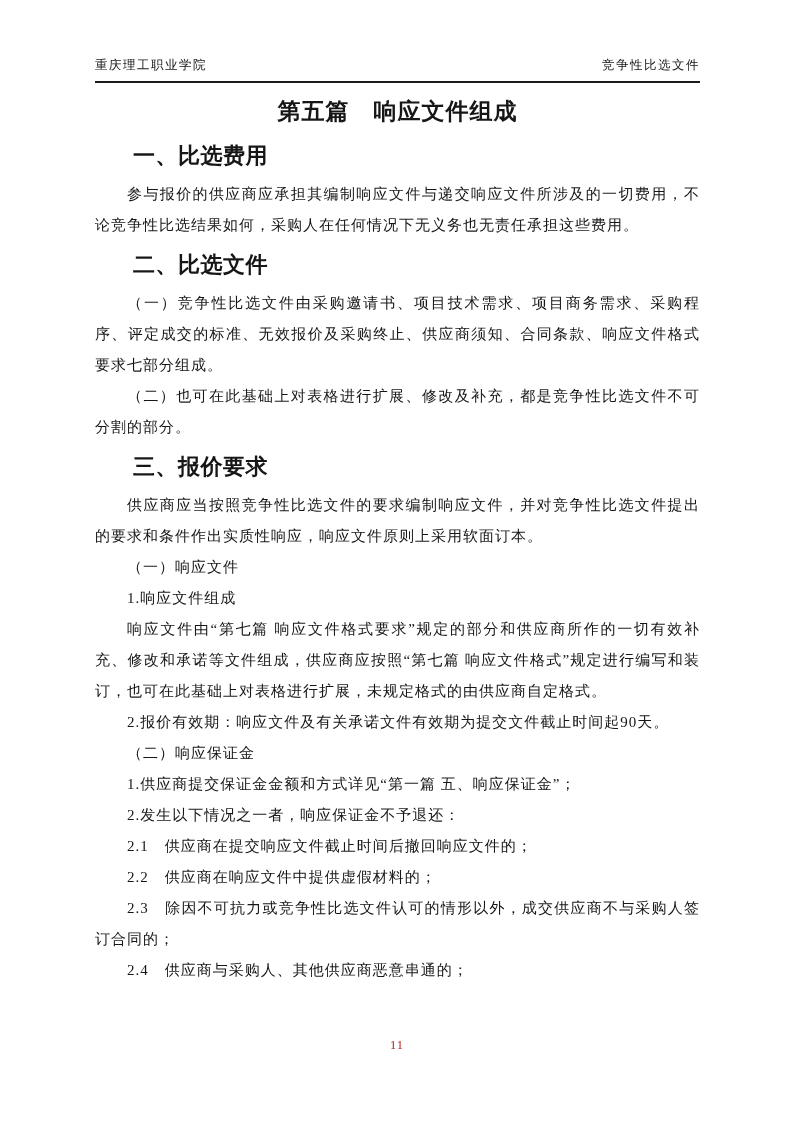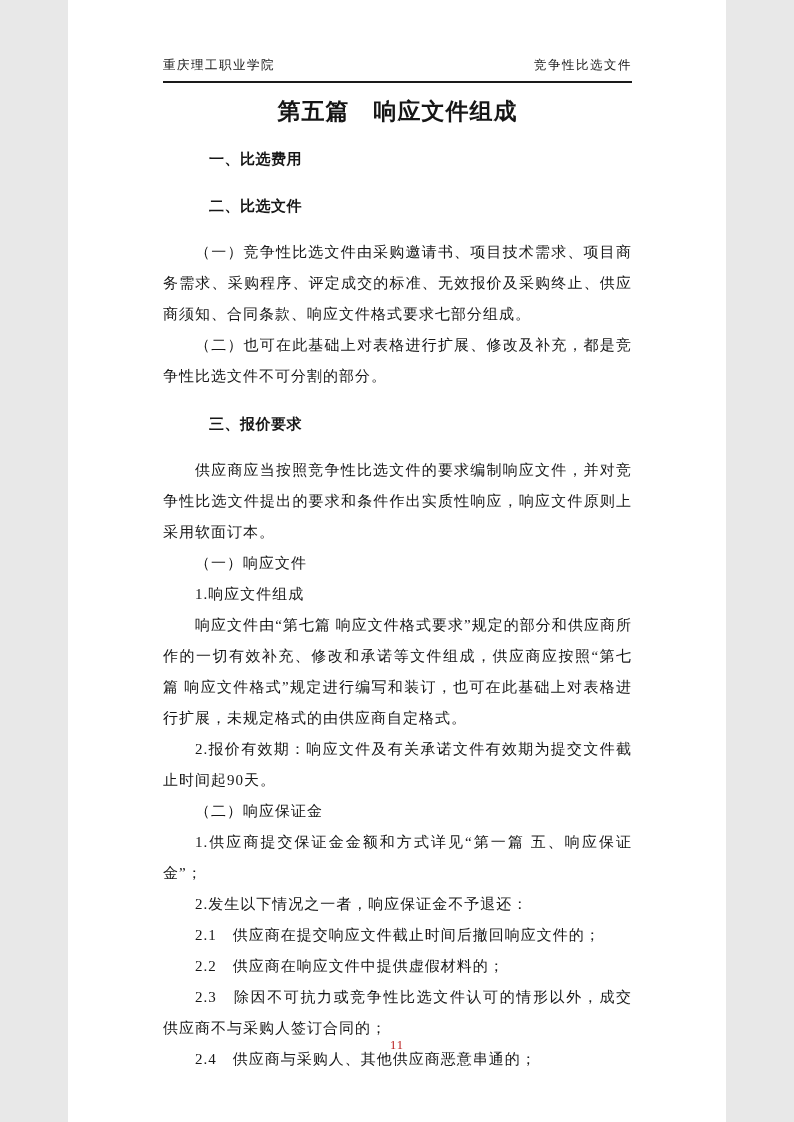--- a/index.html
+++ b/index.html
@@ -1,17 +1,17 @@
 <!DOCTYPE html>
 <html><head>
 <meta charset="utf-8">
 <style>
   html, body { margin: 0; padding: 0; background: #e8e8e8; }
   .page {
-    width: 658px;
+    width: 794px;
     height: 1122px;
     margin: 0 auto;
     background: #ffffff;
     position: relative;
     font-family: "Liberation Serif", "DejaVu Serif", serif;
     color: #161616;
     overflow: hidden;
   }
   .header {
     position: absolute;
@@ -36,24 +36,24 @@
     font-family: "Liberation Sans", "DejaVu Sans", sans-serif;
     font-weight: bold;
     font-size: 23px;
     letter-spacing: 1px;
     text-align: center;
     margin: 4px 0 13px 0;
   }
   .h2 {
     font-family: "Liberation Sans", "DejaVu Sans", sans-serif;
     font-weight: bold;
-    font-size: 15px;
+    font-size: 22px;
     line-height: 31px;
     letter-spacing: 0.5px;
-    margin: 16px;
+    margin: 8px;
     text-indent: 30px;
   }
   .para {
     font-size: 15px;
     line-height: 31px;
     letter-spacing: 1px;
     margin: 0;
     text-indent: 32px;
     text-align: justify;
   }
@@ -75,20 +75,21 @@
 
   <div class="header">
     <span>重庆理工职业学院</span>
     <span>竞争性比选文件</span>
   </div>
 
   <div class="content">
     <h1 class="title">第五篇　响应文件组成</h1>
 
     <h2 class="h2">一、比选费用</h2>
+    <p class="para">参与报价的供应商应承担其编制响应文件与递交响应文件所涉及的一切费用，不论竞争性比选结果如何，采购人在任何情况下无义务也无责任承担这些费用。</p>
 
     <h2 class="h2">二、比选文件</h2>
     <p class="para">（一）竞争性比选文件由采购邀请书、项目技术需求、项目商务需求、采购程序、评定成交的标准、无效报价及采购终止、供应商须知、合同条款、响应文件格式要求七部分组成。</p>
     <p class="para">（二）也可在此基础上对表格进行扩展、修改及补充，都是竞争性比选文件不可分割的部分。</p>
 
     <h2 class="h2">三、报价要求</h2>
     <p class="para">供应商应当按照竞争性比选文件的要求编制响应文件，并对竞争性比选文件提出的要求和条件作出实质性响应，响应文件原则上采用软面订本。</p>
     <p class="para">（一）响应文件</p>
     <p class="para">1.响应文件组成</p>
     <p class="para">响应文件由“第七篇 响应文件格式要求”规定的部分和供应商所作的一切有效补充、修改和承诺等文件组成，供应商应按照“第七篇 响应文件格式”规定进行编写和装订，也可在此基础上对表格进行扩展，未规定格式的由供应商自定格式。</p>

